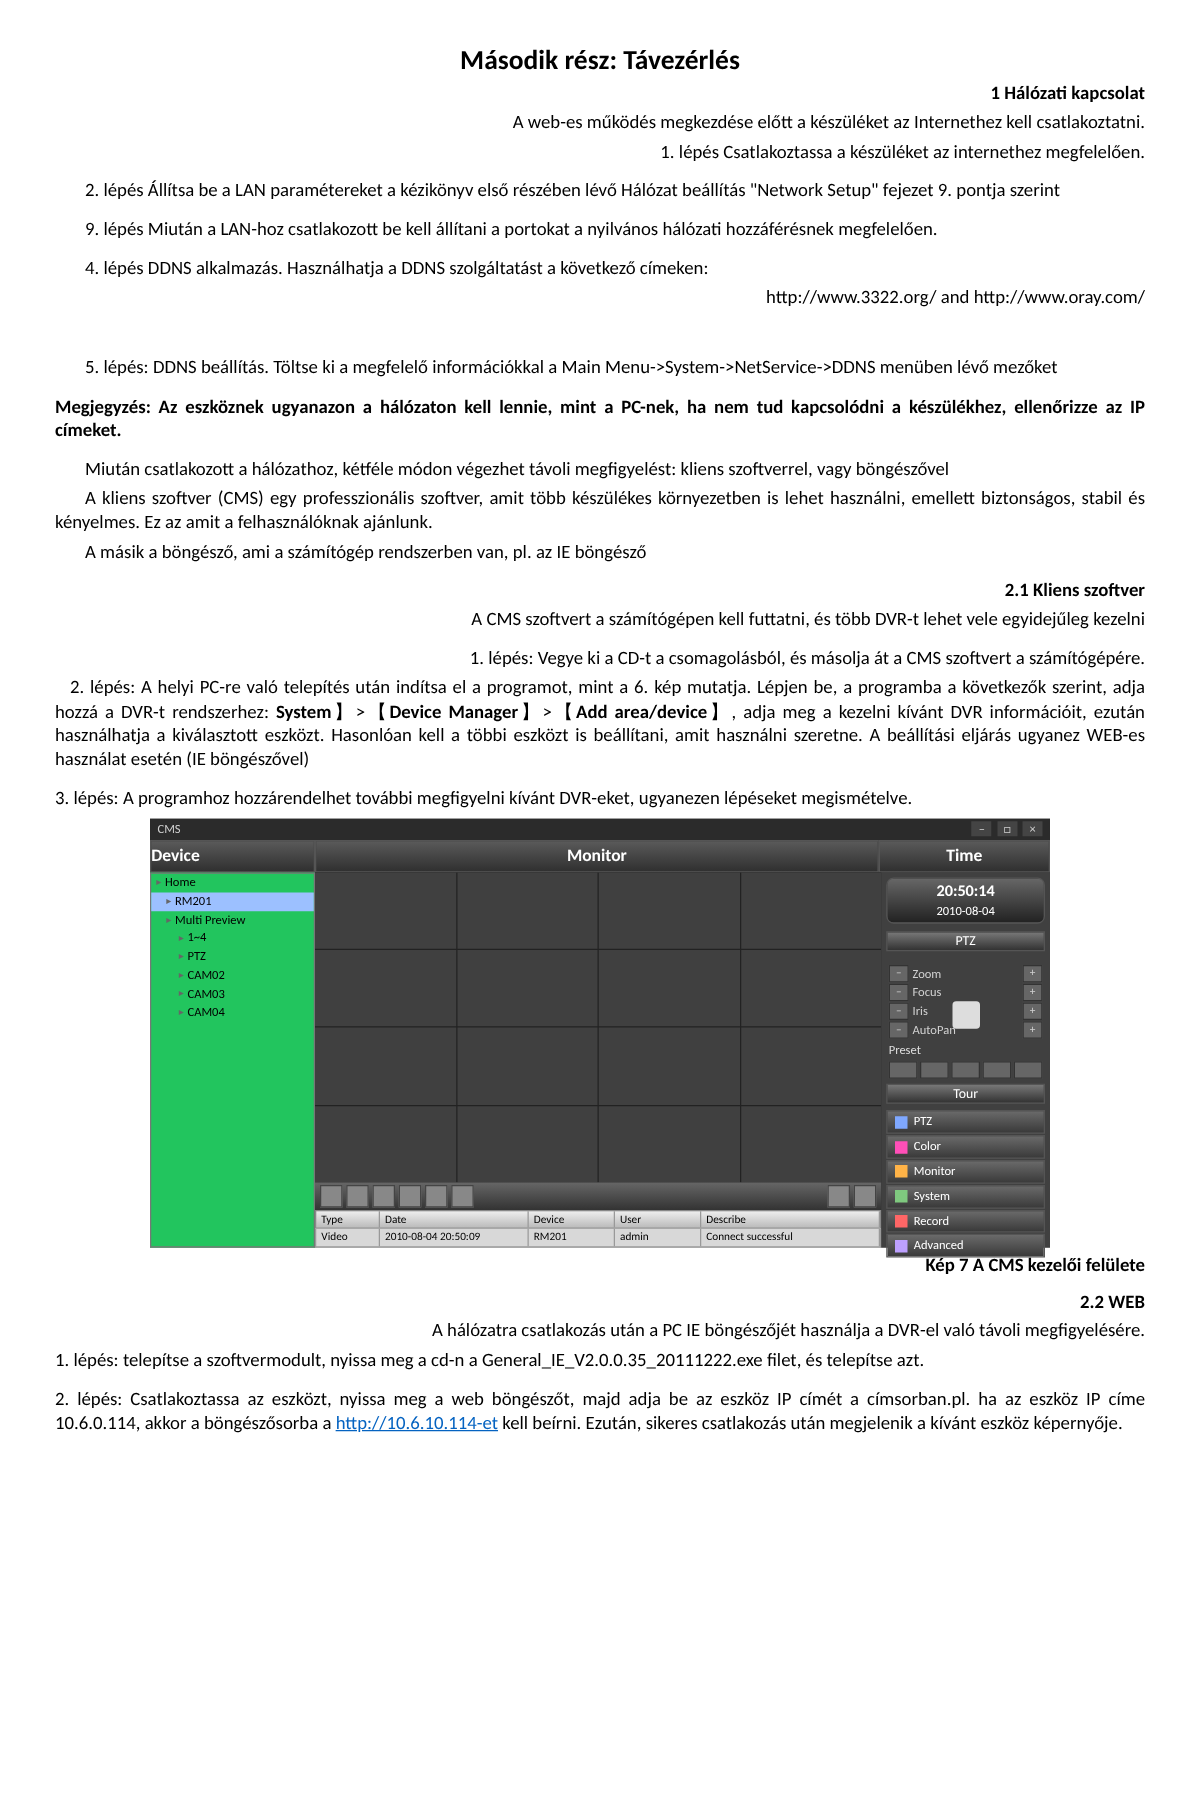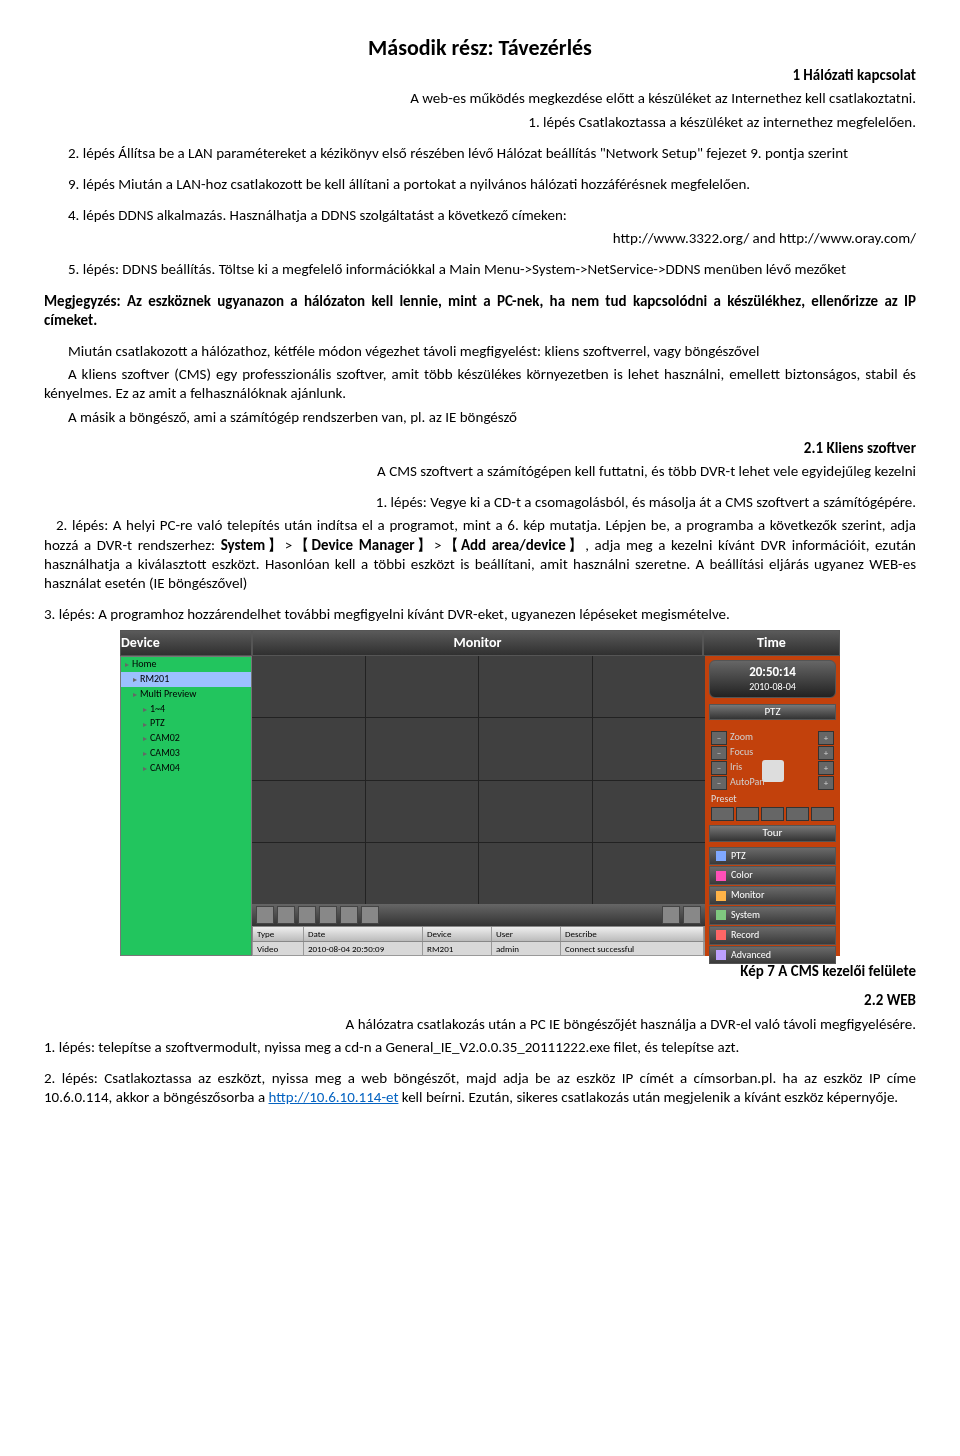--- a/index.html
+++ b/index.html
@@ -40,21 +40,21 @@
   .cms-center { flex:1; background:#3a3a3a; display:flex; flex-direction:column; }
   .cms-grid { flex:1; display:grid; grid-template-columns:repeat(4,1fr); grid-template-rows:repeat(4,1fr); gap:1px; background:#222; }
   .cms-grid div { background:#404040; }
   .cms-toolbar { height:22px; background:linear-gradient(#666,#333); display:flex; align-items:center; padding:0 4px; gap:3px; }
   .cms-toolbar span { width:16px; height:16px; background:#888; display:inline-block; border:1px solid #444; }
   .cms-table { background:#cfcfcf; color:#000; font-size:9px; }
   .cms-table .thead { display:flex; background:linear-gradient(#eee,#bbb); border:1px solid #888; }
   .cms-table .thead div,.cms-table .trow div { padding:1px 4px; border-right:1px solid #999; }
   .cms-table .trow { display:flex; background:#d8d8d8; border:1px solid #999; border-top:none; }
   .c-type{width:42px}.c-date{width:110px}.c-dev{width:60px}.c-user{width:60px}.c-desc{flex:1}
-  .cms-right { width:135px; background:#c2410c; display:flex; flex-direction:column; }
+  .cms-right { width:135px; background:#404040; display:flex; flex-direction:column; }
   .cms-clock { background:linear-gradient(#666,#222); border:1px solid #555; margin:4px; text-align:center; padding:3px; color:#fff; font-weight:bold; font-size:13px; border-radius:6px;}
   .cms-clock .date{font-size:10px;font-weight:normal;}
   .cms-panel-lbl{ background:linear-gradient(#777,#333); text-align:center; font-size:11px; color:#fff; margin:2px 4px; border:1px solid #555;}
   .cms-ptz { width:90px; height:90px; margin:4px auto; background:radial-gradient(#888,#444); border-radius:50%; position:relative; }
   .cms-ptz::after{content:"";position:absolute;top:34px;left:34px;width:22px;height:22px;background:#ddd;border-radius:3px;}
   .cms-sliders div{ display:flex; align-items:center; margin:1px 6px; gap:3px; font-size:10px;}
   .cms-sliders span.btn{width:14px;height:12px;background:#666;display:inline-block;border:1px solid #333;text-align:center;line-height:11px;font-size:9px;}
   .cms-preset{display:flex;gap:2px;margin:2px 6px;}
   .cms-preset span{flex:1;height:12px;background:#666;border:1px solid #333;}
   .cms-sidelist{margin:2px 4px;}
@@ -70,39 +70,47 @@
 <p class="indent1">A web-es működés megkezdése előtt a készüléket az Internethez kell csatlakoztatni.</p>
 <p class="indent1">1. lépés Csatlakoztassa a készüléket az internethez megfelelően.</p>
 <div class="sec-gap"></div>
 <p class="indent1 just">2. lépés Állítsa be a LAN paramétereket a kézikönyv első részében lévő Hálózat beállítás "Network Setup" fejezet 9. pontja szerint</p>
 <div class="sec-gap"></div>
 <p class="indent1 just">9. lépés Miután a LAN-hoz csatlakozott be kell állítani a portokat a nyilvános hálózati hozzáférésnek megfelelően.</p>
 <div class="sec-gap"></div>
 <p class="indent1 just"><span>4.    lépés    DDNS    alkalmazás.    Használhatja    a    DDNS    szolgáltatást    a    következő    címeken:</span></p>
 <p>http://www.3322.org/ and http://www.oray.com/</p>
 <div class="sec-gap"></div>
-<p class="indent1 just" style="text-indent:-0px;">5.    lépés: DDNS beállítás. Töltse ki a megfelelő információkkal a Main Menu-&gt;System-&gt;NetService-&gt;DDNS menüben lévő mezőket</p>
+<p class="indent1 just" style="text-indent:-0px;margin-top:25px;">5.    lépés: DDNS beállítás. Töltse ki a megfelelő információkkal a Main Menu-&gt;System-&gt;NetService-&gt;DDNS menüben lévő mezőket</p>
 <div class="sec-gap"></div>
 <p class="note just">Megjegyzés: Az eszköznek ugyanazon a hálózaton kell lennie, mint a PC-nek, ha nem tud kapcsolódni a készülékhez, ellenőrizze az IP címeket.</p>
 <div class="sec-gap"></div>
 <p class="just" style="text-indent:24px;">Miután csatlakozott a hálózathoz, kétféle módon végezhet távoli megfigyelést: kliens szoftverrel, vagy böngészővel</p>
 <p class="just" style="text-indent:24px;">A kliens  szoftver (CMS) egy professzionális szoftver, amit több készülékes környezetben is lehet használni, emellett  biztonságos, stabil és kényelmes. Ez az amit a felhasználóknak ajánlunk.</p>
 <p class="just" style="text-indent:24px;">A másik a böngésző, ami a számítógép rendszerben van, pl. az IE böngésző</p>
 <div class="sec-gap"></div>
 <p class="bold">2.1 Kliens szoftver</p>
 <p class="indent1">A CMS szoftvert a számítógépen kell futtatni, és több DVR-t lehet vele egyidejűleg kezelni</p>
 <div class="sec-gap"></div>
 <p>1.   lépés: Vegye ki a CD-t a csomagolásból, és másolja át a CMS szoftvert a számítógépére.</p>
 <p class="just">
   <span style="margin-left:12px">2. lépés: A helyi PC-re való telepítés után indítsa el a programot, mint a 6. kép mutatja.   Lépjen be, a programba a következők szerint, adja hozzá a DVR-t  rendszerhez:  </span><span class="bold">System</span><span>】&gt;【</span><span class="bold">Device Manager</span><span>】&gt;【</span><span class="bold">Add area/device</span><span>】, adja meg a kezelni kívánt DVR információit, ezután használhatja a kiválasztott eszközt. Hasonlóan kell a többi eszközt is beállítani, amit használni szeretne. A beállítási eljárás ugyanez WEB-es használat esetén (IE böngészővel)</span>
 </p>
 <div class="sec-gap"></div>
 <p class="just">3. lépés: A programhoz hozzárendelhet további megfigyelni kívánt DVR-eket, ugyanezen lépéseket megismételve.</p>
 
 <div class="cms-wrap">
+  <div class="cms-titlebar">
+    <span>CMS</span>
+    <span class="cms-winbtns">
+      <span>–</span>
+      <span>□</span>
+      <span>×</span>
+    </span>
+  </div>
   <div class="cms-headrow">
     <div class="cms-headcell" style="width:130px">Device</div>
     <div class="cms-headcell" style="flex:1;text-align:center">Monitor</div>
     <div class="cms-headcell" style="width:135px;text-align:center">Time</div>
   </div>
   <div class="cms-body">
     <div class="cms-left">
       <div class="tree-item">Home</div>
       <div class="tree-item" style="padding-left:12px;background:#9cc0ff;">RM201</div>
       <div class="tree-item" style="padding-left:12px">Multi Preview</div>

